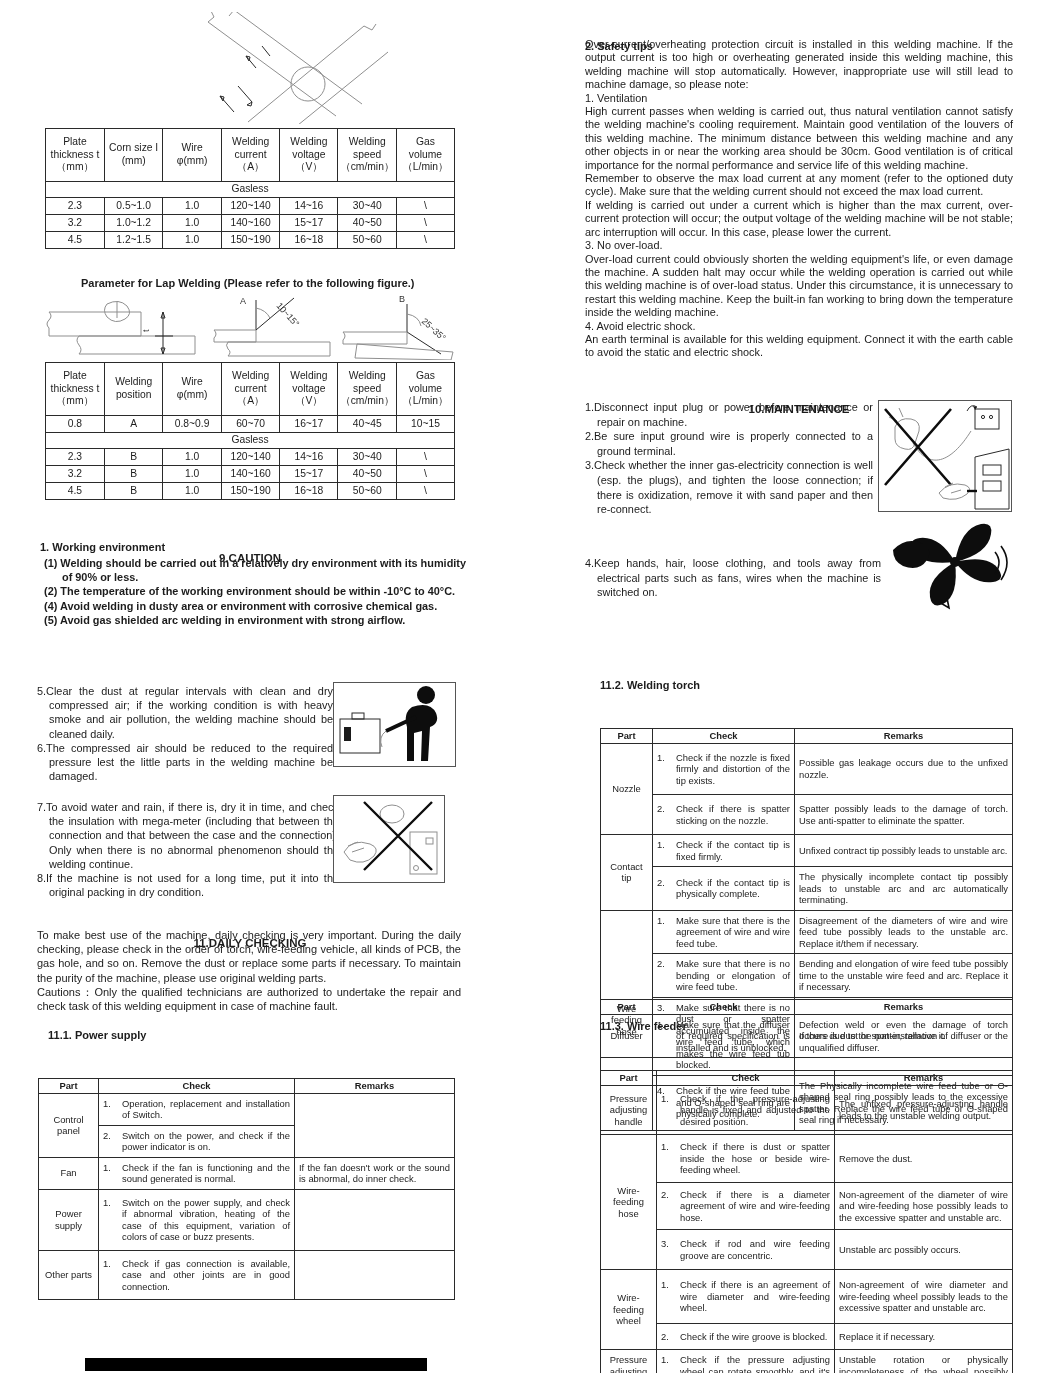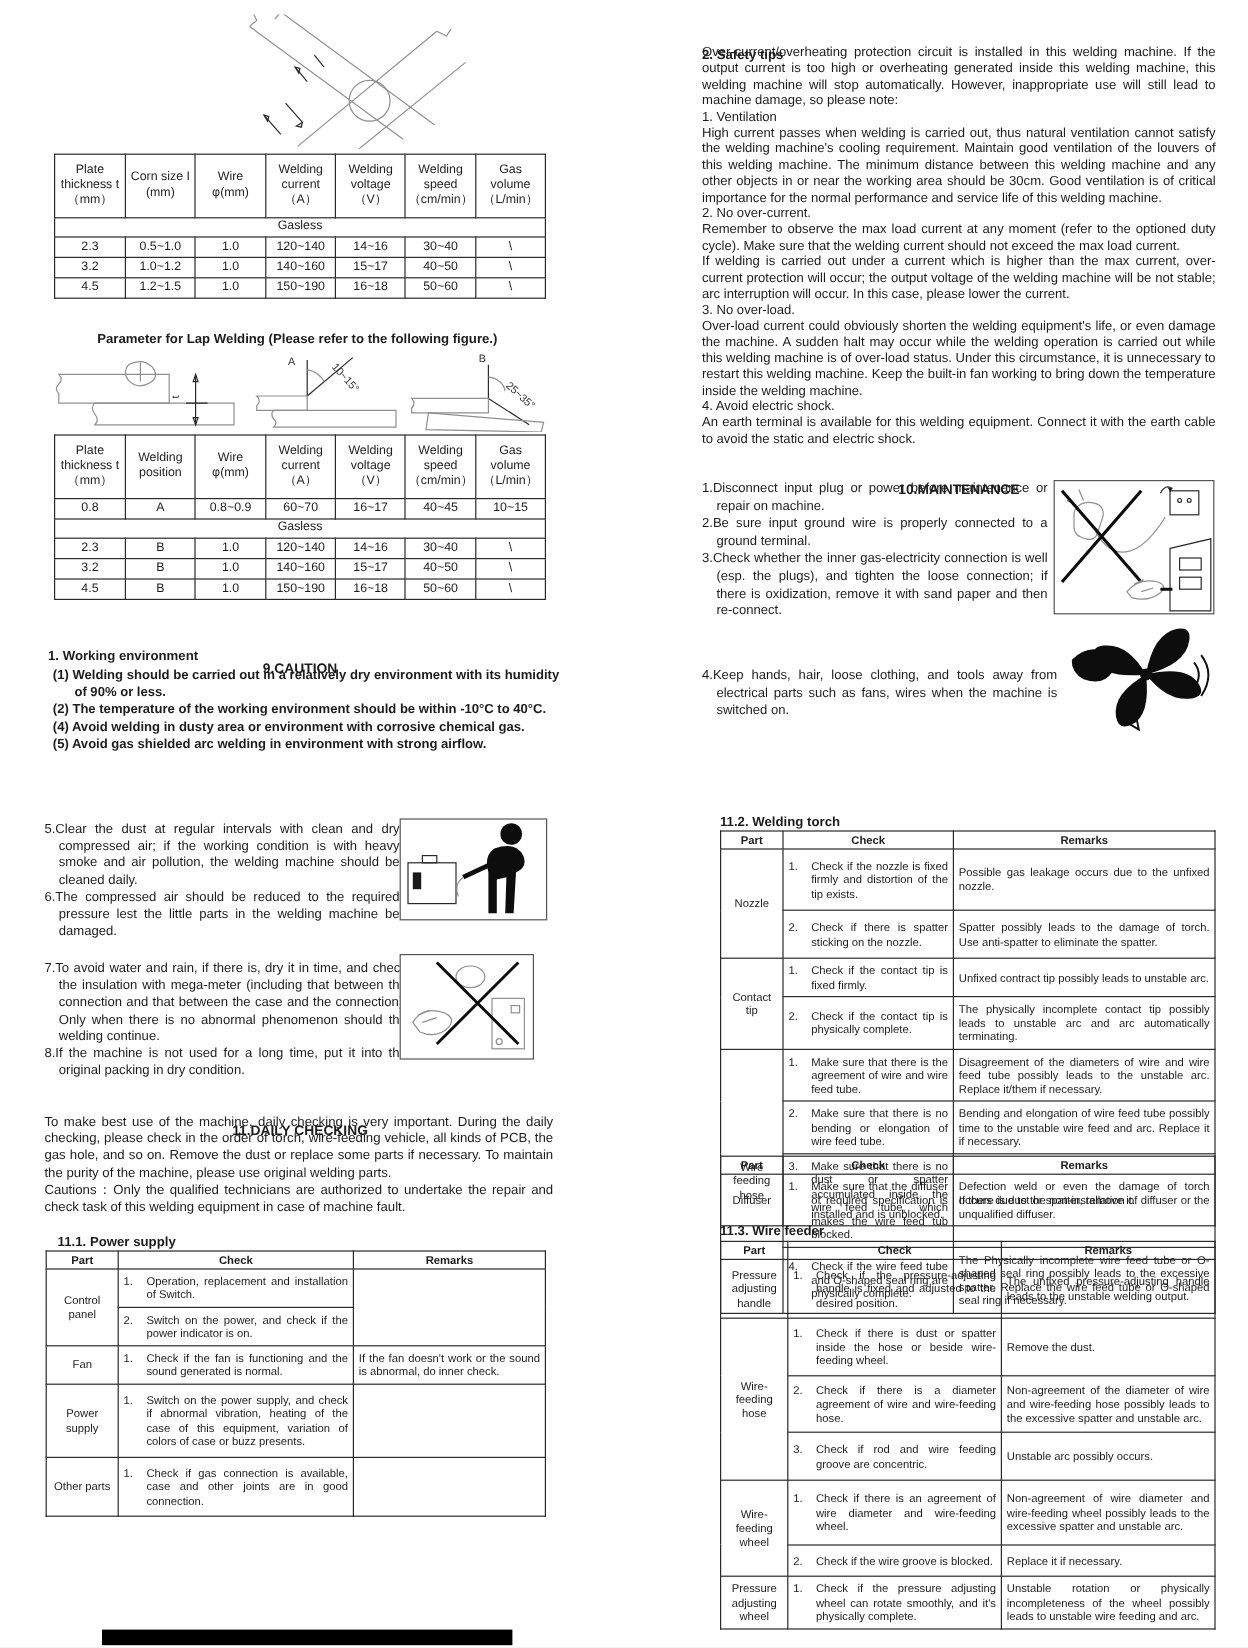--- a/index.html
+++ b/index.html
@@ -16,21 +16,21 @@
   .list-hang{font-size:10.9px;line-height:14.2px;}
   .list-hang p{margin:0;padding-left:18px;text-indent:-18px;text-align:justify;}
   .list-hang2 p{padding-left:12px;text-indent:-12px;}
   
   .param-table{border-collapse:collapse;width:100%;font-size:10.3px;text-align:center;table-layout:fixed;}
   .param-table td{border:1px solid #2a2a2a;padding:1px 2px;line-height:1.22;vertical-align:middle;}
   .param-table .hdr td{height:50px;}
   .param-table .span-row td{height:13px;}
   .param-table .data-row td{height:14px;}
   
-  .check-table{border-collapse:collapse;width:100%;font-size:9.4px;line-height:11.5px;table-layout:fixed;}
+  .check-table{border-collapse:collapse;width:100%;font-size:9.4px;line-height:11.5px;table-layout:fixed;margin-top:36px;}
   .check-table td{border:1px solid #2a2a2a;padding:4px 4px;vertical-align:middle;}
   .check-table .th{font-weight:bold;text-align:center;padding:1px 2px;}
   .check-table .part{text-align:center;}
   .check-table .remark{text-align:justify;}
   .chk{display:flex;gap:7px;}
   .chk .no{flex:0 0 12px;}
   .chk .tx{flex:1;text-align:justify;}
   
   .figbox{border:1px solid #555;background:#fff;}
   svg{display:block;}
@@ -320,21 +320,20 @@
       <td class="remark"></td>
     </tr>
   </tbody>
     </table>
 
   <div class="abs h-sub" style="left:585px;top:40px;">2. Safety tips</div>
   <div class="abs body-txt" style="left:585px;top:38px;width:428px;">
     <p>Over-current/overheating protection circuit is installed in this welding machine. If the output current is too high or overheating generated inside this welding machine, this welding machine will stop automatically. However, inappropriate use will still lead to machine damage, so please note:</p>
     <p>1. Ventilation</p>
     <p>High current passes when welding is carried out, thus natural ventilation cannot satisfy the welding machine's cooling requirement. Maintain good ventilation of the louvers of this welding machine. The minimum distance between this welding machine and any other objects in or near the working area should be 30cm. Good ventilation is of critical importance for the normal performance and service life of this welding machine.</p>
-    <p>2. No over-current.</p>
     <p>Remember to observe the max load current at any moment (refer to the optioned duty cycle). Make sure that the welding current should not exceed the max load current.</p>
     <p>If welding is carried out under a current which is higher than the max current, over-current protection will occur; the output voltage of the welding machine will be not stable; arc interruption will occur. In this case, please lower the current.</p>
     <p>3. No over-load.</p>
     <p>Over-load current could obviously shorten the welding equipment's life, or even damage the machine. A sudden halt may occur while the welding operation is carried out while this welding machine is of over-load status. Under this circumstance, it is unnecessary to restart this welding machine. Keep the built-in fan working to bring down the temperature inside the welding machine.</p>
     <p>4. Avoid electric shock.</p>
     <p>An earth terminal is available for this welding equipment. Connect it with the earth cable to avoid the static and electric shock.</p>
   </div>
 
   <div class="abs h-center" style="left:585px;top:379px;width:428px;">10.MAINTENANCE</div>
   <div class="abs list-hang list-hang2" style="left:585px;top:400px;width:288px;line-height:14.6px;">

